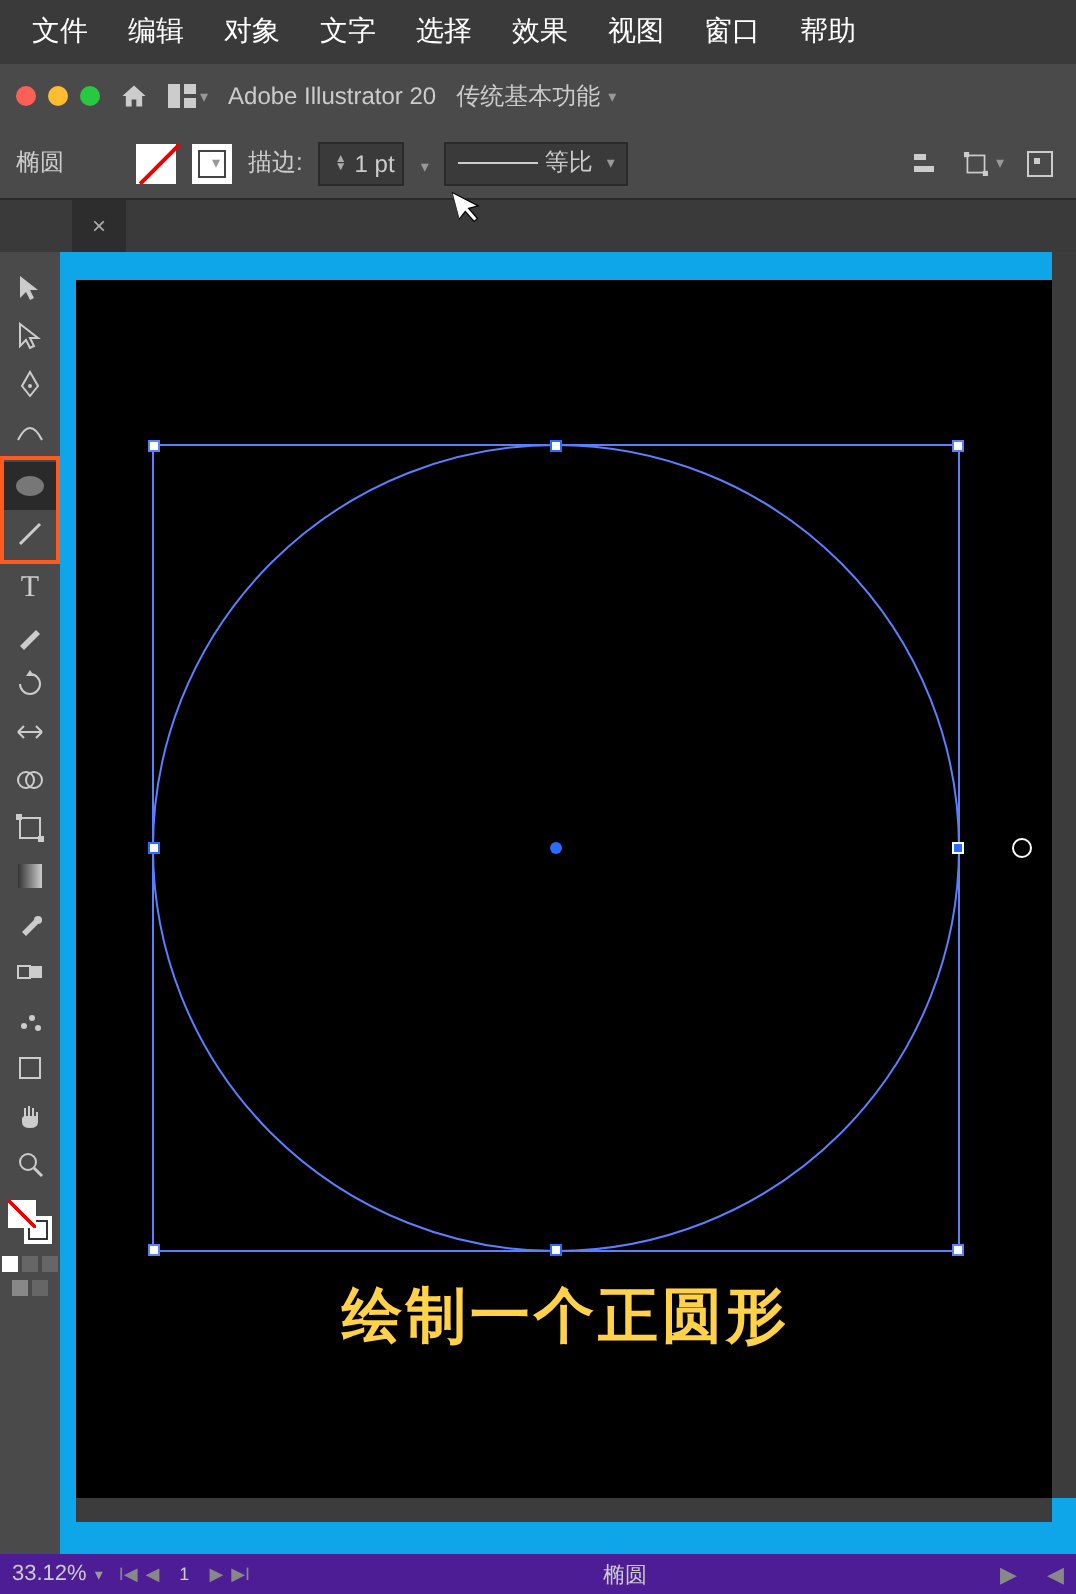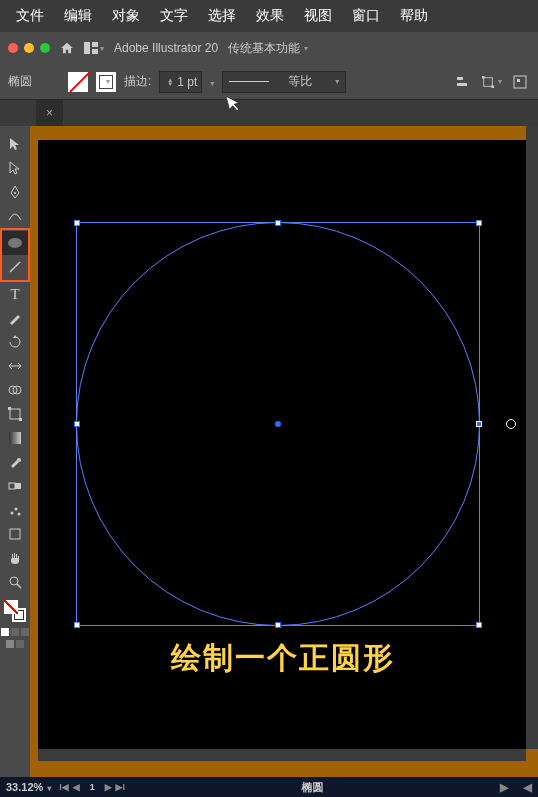--- a/index.html
+++ b/index.html
@@ -28,21 +28,21 @@
   
   .controlbar { height: 36px; background: #4a4a4a; display: flex; align-items: center; padding: 0 8px; font-size: 12px; color: #ccc; gap: 8px; border-bottom: 1px solid #2a2a2a; }
   .ctrl-label { color: #ccc; }
   .swatch { width: 20px; height: 20px; display: inline-flex; align-items: center; justify-content: center; position: relative; }
   .swatch.fill { background: #fff; }
   .swatch.fill::after { content: ""; position: absolute; width: 140%; height: 2px; background: #e00; transform: rotate(-45deg); }
   .swatch.stroke { background: #fff; border: 3px solid #fff; box-shadow: inset 0 0 0 1px #444; }
   .after-caret::after { content: "▾"; font-size: 8px; margin-left: 4px; color: #999; }
   .num-input { display: inline-flex; align-items: center; background: #3a3a3a; border: 1px solid #2a2a2a; height: 22px; padding: 0 4px; }
   .stepper { display: flex; flex-direction: column; line-height: 4px; font-size: 6px; color: #aaa; margin-left: 3px; }
-  .profile { display: inline-flex; align-items: center; background: #3a3a3a; border: 1px solid #2a2a2a; height: 22px; padding: 0 6px; gap: 19px; }
+  .profile { display: inline-flex; align-items: center; background: #3a3a3a; border: 1px solid #2a2a2a; height: 22px; padding: 0 6px; gap: 3px; }
   .profile .line { width: 40px; height: 1px; background: #ccc; }
   .icon-btn { width: 20px; height: 20px; display: inline-flex; align-items: center; justify-content: center; color: #ccc; }
 
   
   .tabbar { height: 26px; background: #3a3a3a; display: flex; align-items: center; padding-left: 36px; font-size: 11px; color: #ccc; }
   .tab { display: flex; align-items: center; background: #2d2d2d; height: 26px; padding: 0 10px; gap: 6px; }
   .tab .x { color: #aaa; font-size: 12px; }
 
   
   .workspace-area { position: absolute; left: 0; top: 126px; right: 0; bottom: 20px; display: flex; }
@@ -54,38 +54,38 @@
   .fillstroke .f { position: absolute; top: 0; left: 0; width: 14px; height: 14px; background: #fff; }
   .fillstroke .f::after { content: ""; position: absolute; inset: 0; background: linear-gradient(to top right, transparent 46%, #e00 46%, #e00 54%, transparent 54%); }
   .fillstroke .s { position: absolute; bottom: 0; right: 0; width: 14px; height: 14px; background: #fff; border: 2px solid #fff; box-shadow: inset 0 0 0 1px #333; }
   .mode-row { display: flex; gap: 2px; margin-top: 6px; }
   .mode-row .m { width: 8px; height: 8px; background: #666; }
   .mode-row .m.active { background: #fff; }
   .screen-row { display: flex; gap: 2px; margin-top: 4px; }
   .screen-row .m { width: 8px; height: 8px; background: #666; }
 
   
-  .canvas-wrap { flex: 1; background: #a16207; position: relative; overflow: hidden; }
+  .canvas-wrap { flex: 1; background: #0ea5e9; position: relative; overflow: hidden; }
   .canvas { position: absolute; left: 8px; top: 14px; right: 10px; bottom: 28px; background: #000; }
   .bbox { position: absolute; border: 1px solid #5a7fff; }
   .bbox .h { position: absolute; width: 6px; height: 6px; background: #fff; border: 1px solid #5a7fff; transform: translate(-50%, -50%); }
   .bbox .c { position: absolute; width: 6px; height: 6px; background: #2a6cff; border-radius: 50%; transform: translate(-50%, -50%); }
   .ellipse { position: absolute; border: 1px solid #5a7fff; border-radius: 50%; }
   .anchor { position: absolute; width: 6px; height: 6px; background: #fff; border: 1px solid #2a6cff; transform: translate(-50%, -50%); }
   .anchor.live { background: #2a6cff; border-color: #fff; }
   .pie-widget { position: absolute; width: 10px; height: 10px; border: 1px solid #fff; border-radius: 50%; transform: translate(-50%, -50%); }
 
   .caption { position: absolute; left: 0; right: 0; text-align: center; font-size: 30px; font-weight: 900; color: #ffd24a; text-shadow: 1px 1px 0 #000, -1px -1px 0 #000, 1px -1px 0 #000, -1px 1px 0 #000; letter-spacing: 2px; font-family: "STHeiti", "SimHei", sans-serif; }
 
   
   .vscroll { position: absolute; top: 0; right: 0; bottom: 28px; width: 12px; background: #3c3c3c; }
   .hscroll { position: absolute; left: 8px; right: 12px; bottom: 16px; height: 12px; background: #3c3c3c; }
 
   
-  .statusbar { position: absolute; bottom: 0; left: 0; right: 0; height: 20px; background: #0f172a; display: flex; align-items: center; font-size: 11px; color: #ccc; padding: 0 6px; gap: 8px; font-weight: bold; }
+  .statusbar { position: absolute; bottom: 0; left: 0; right: 0; height: 20px; background: #4c1d95; display: flex; align-items: center; font-size: 11px; color: #ccc; padding: 0 6px; gap: 8px; }
   .statusbar .zoom::after { content: "▾"; font-size: 8px; margin-left: 4px; color: #999; }
   .statusbar .nav { display: flex; gap: 4px; color: #888; }
   .statusbar .nav span { font-size: 9px; }
   .statusbar .center-tool { margin-left: auto; margin-right: auto; }
   .statusbar .nav2 { display: flex; gap: 6px; color: #888; }
 
   
   .cursor { position: absolute; color: #fff; font-size: 14px; pointer-events: none; transform: rotate(-15deg); }
 
   svg { display: block; }

